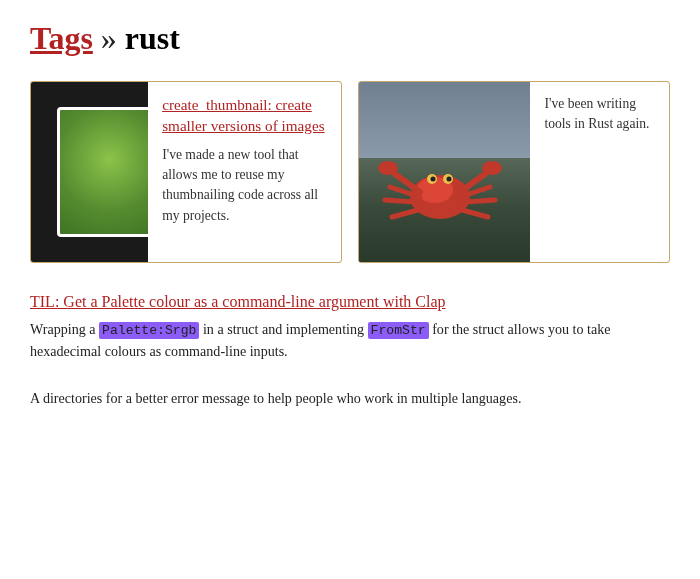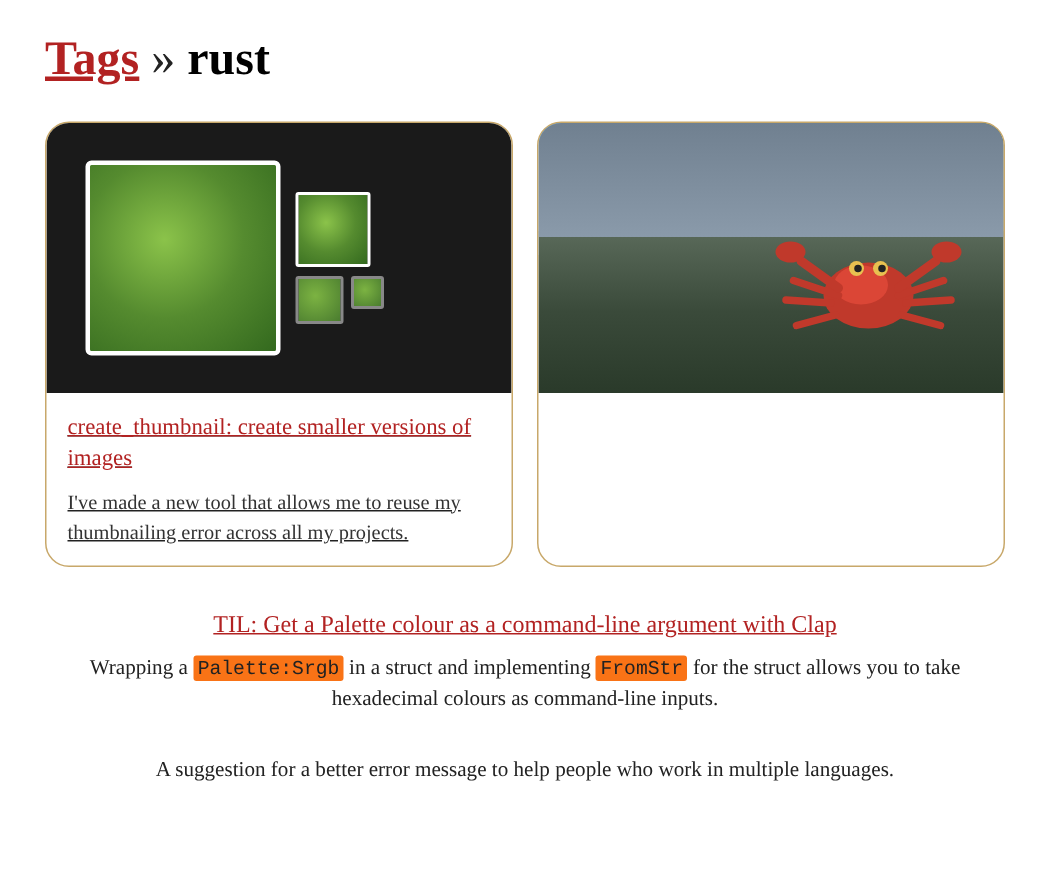--- a/index.html
+++ b/index.html
@@ -41,25 +41,24 @@
     
     .cards-row {
       display: flex;
       gap: 16px;
       margin-bottom: 28px;
     }
 
     .card {
       flex: 1;
       border: 1.5px solid #c8a86a;
-      border-radius: 16px;
+      border-radius: 3px;
       overflow: hidden;
       display: flex;
-      flex-direction: column;
-      text-decoration: underline;
+      flex-direction: row;
     }
 
     .card-image-area {
       width: 100%;
       height: 180px;
       overflow: hidden;
       background: #2a2a2a;
       position: relative;
     }
 
@@ -142,21 +141,20 @@
     .card-desc {
       font-size: 0.85rem;
       line-height: 1.5;
       color: #333;
     }
 
     
     .list-item {
       margin-bottom: 22px;
       padding-bottom: 4px;
-      text-align: center;
     }
 
     .list-item-title {
       color: #b22222;
       text-decoration: underline;
       font-size: 1rem;
       line-height: 1.4;
       cursor: pointer;
       display: block;
       margin-bottom: 6px;
@@ -164,21 +162,21 @@
 
     .list-item-desc {
       font-size: 0.88rem;
       line-height: 1.5;
       color: #222;
     }
 
     code {
       font-family: 'Courier New', monospace;
       font-size: 0.82rem;
-      background: #f97316;
+      background: #8b5cf6;
       padding: 1px 3px;
       border-radius: 2px;
     }
   </style>
 </head>
 <body>
 
 <header class="page-header">
   <h1 class="page-title">
     <a class="tags-link">Tags</a><span class="breadcrumb-sep"> » </span><span class="tag-name">rust</span>
@@ -197,21 +195,21 @@
           <div class="lime-thumb"></div>
           <div style="display:flex; gap:5px; align-items:flex-start;">
             <div class="lime-thumb-sm"></div>
             <div class="lime-thumb-sm" style="width:22px;height:22px;"></div>
           </div>
         </div>
       </div>
     </div>
     <div class="card-body">
       <a class="card-title-link">create_thumbnail: create smaller versions of images</a>
-      <p class="card-desc">I've made a new tool that allows me to reuse my thumbnailing error across all my projects.</p>
+      <p class="card-desc">I've made a new tool that allows me to reuse my thumbnailing code across all my projects.</p>
     </div>
   </div>
 
   <div class="card card-right">
     <div class="card-image-area">
       <div class="crab-scene">
 
         <div style="position:absolute; bottom:0; left:0; width:100%; height:60%; background: linear-gradient(to bottom, #5a6a5a, #3a4a3a, #2a3a2a); border-radius: 0 0 0 0;"></div>
 
         <div style="position:absolute; top:0; left:0; width:100%; height:42%; background: linear-gradient(to bottom, #708090, #8a9aaa);"></div>
@@ -237,31 +235,32 @@
           <ellipse cx="122" cy="26" rx="10" ry="7" fill="#c0392b"></ellipse>
 
           <circle cx="62" cy="37" r="5" fill="#e8c050"></circle>
           <circle cx="78" cy="37" r="5" fill="#e8c050"></circle>
           <circle cx="63" cy="37" r="2.5" fill="#222"></circle>
           <circle cx="79" cy="37" r="2.5" fill="#222"></circle>
         </svg>
       </div>
     </div>
     <div class="card-body">
+      <p class="card-desc">I've been writing tools in Rust again.</p>
     </div>
   </div>
 
 </div>
 
 <div class="list-items">
 
   <div class="list-item">
     <a class="list-item-title">TIL: Get a Palette colour as a command-line argument with Clap</a>
     <p class="list-item-desc">
       Wrapping a <code>Palette:Srgb</code> in a struct and implementing <code>FromStr</code> for the struct allows you to take hexadecimal colours as command-line inputs.
     </p>
   </div>
 
   <div class="list-item">
-    <p class="list-item-desc">A suggestion for a better error message to help people who work in multiple languages.</p>
+    <p class="list-item-desc">A directories for a better error message to help people who work in multiple languages.</p>
   </div>
 
 </div>
 
 </body></html>

